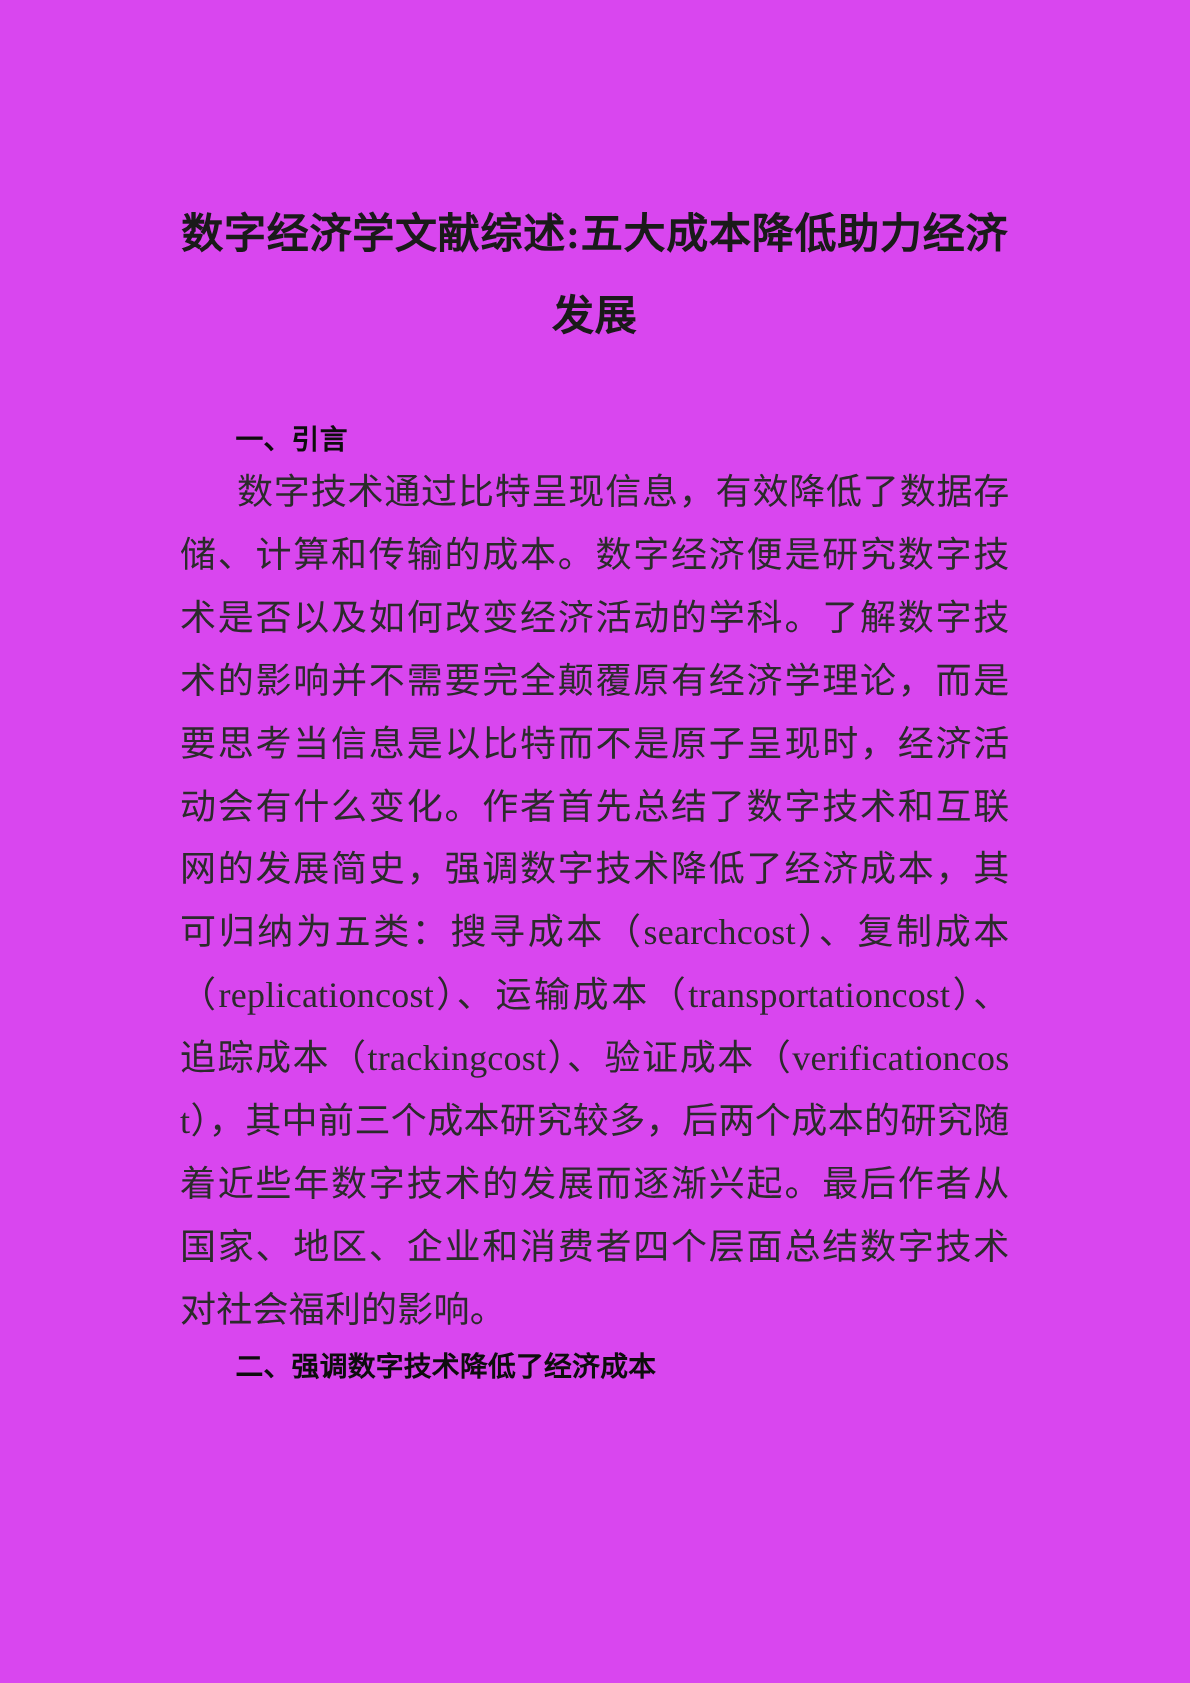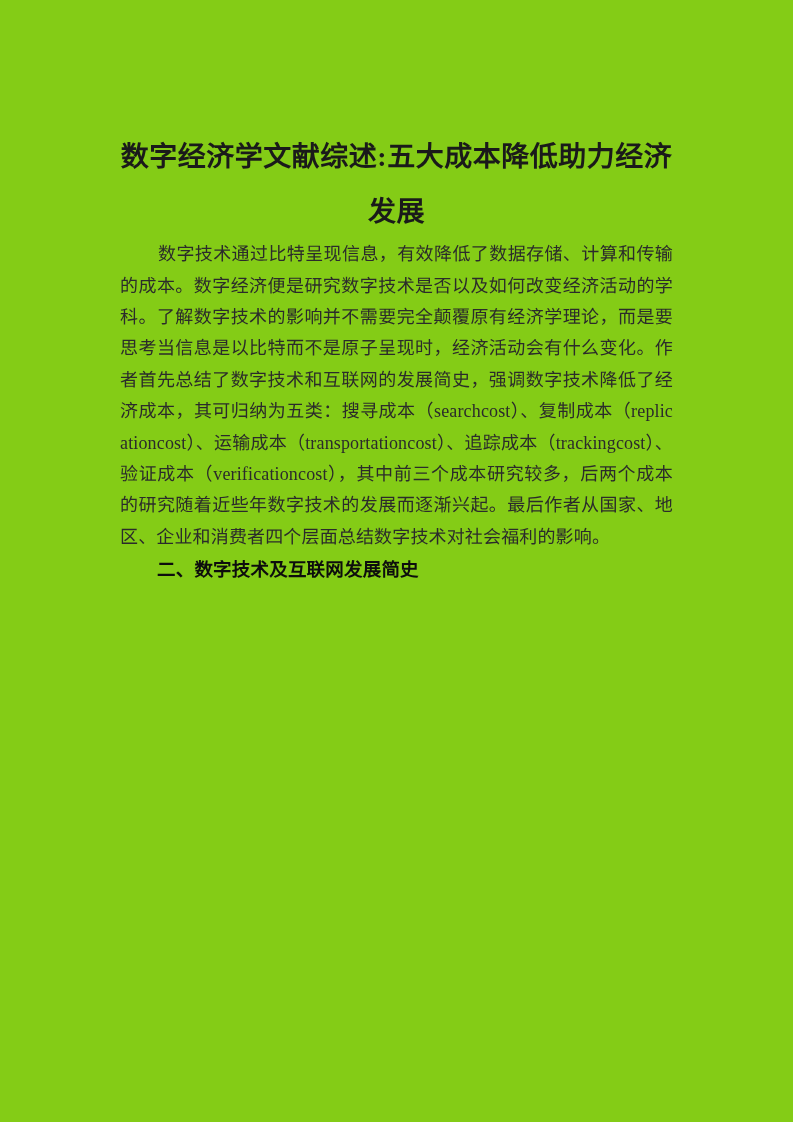--- a/index.html
+++ b/index.html
@@ -6,21 +6,21 @@
   html, body {
     margin: 0;
     padding: 0;
     background: #ffffff;
   }
 
   .page {
     position: relative;
     width: 793px;
     height: 1122px;
-    background: #84cc16;
+    background: #d946ef;
     overflow: hidden;
     box-sizing: border-box;
   }
 
   .content {
     position: absolute;
     left: 120px;
     top: 0;
     width: 553px;
   }
@@ -55,21 +55,21 @@
   }
 
   .heading-history {
     padding-top: 2px;
   }
 
   
   .body-para {
     margin: 0;
     font-family: "Liberation Serif", "DejaVu Serif", serif;
-    font-size: 18px;
+    font-size: 24px;
     line-height: 1.745;
     color: #2b2b2b;
     text-align: justify;
     text-justify: inter-character;
     text-indent: 38px;
     letter-spacing: 0.15px;
     -webkit-hyphens: none;
     hyphens: none;
     word-break: break-all;
   }
@@ -79,20 +79,21 @@
   }
 </style>
 </head>
 <body>
 
 <div class="page">
   <div class="content">
 
     <h1 class="doc-title">数字经济学文献综述:五大成本降低助力经济发展</h1>
 
+    <h2 class="section-heading heading-intro">一、引言</h2>
 
     <p class="body-para">数字技术通过比特呈现信息，有效降低了数据存储、计算和传输的成本。数字经济便是研究数字技术是否以及如何改变经济活动的学科。了解数字技术的影响并不需要完全颠覆原有经济学理论，而是要思考当信息是以比特而不是原子呈现时，经济活动会有什么变化。作者首先总结了数字技术和互联网的发展简史，强调数字技术降低了经济成本，其可归纳为五类：搜寻成本（searchcost）、复制成本（replicationcost）、运输成本（transportationcost）、追踪成本（trackingcost）、验证成本（verificationcost），其中前三个成本研究较多，后两个成本的研究随着近些年数字技术的发展而逐渐兴起。最后作者从国家、地区、企业和消费者四个层面总结数字技术对社会福利的影响。</p>
 
-    <h2 class="section-heading heading-history">二、数字技术及互联网发展简史</h2>
+    <h2 class="section-heading heading-history">二、强调数字技术降低了经济成本</h2>
 
 
   </div>
 </div>
 
 </body></html>

